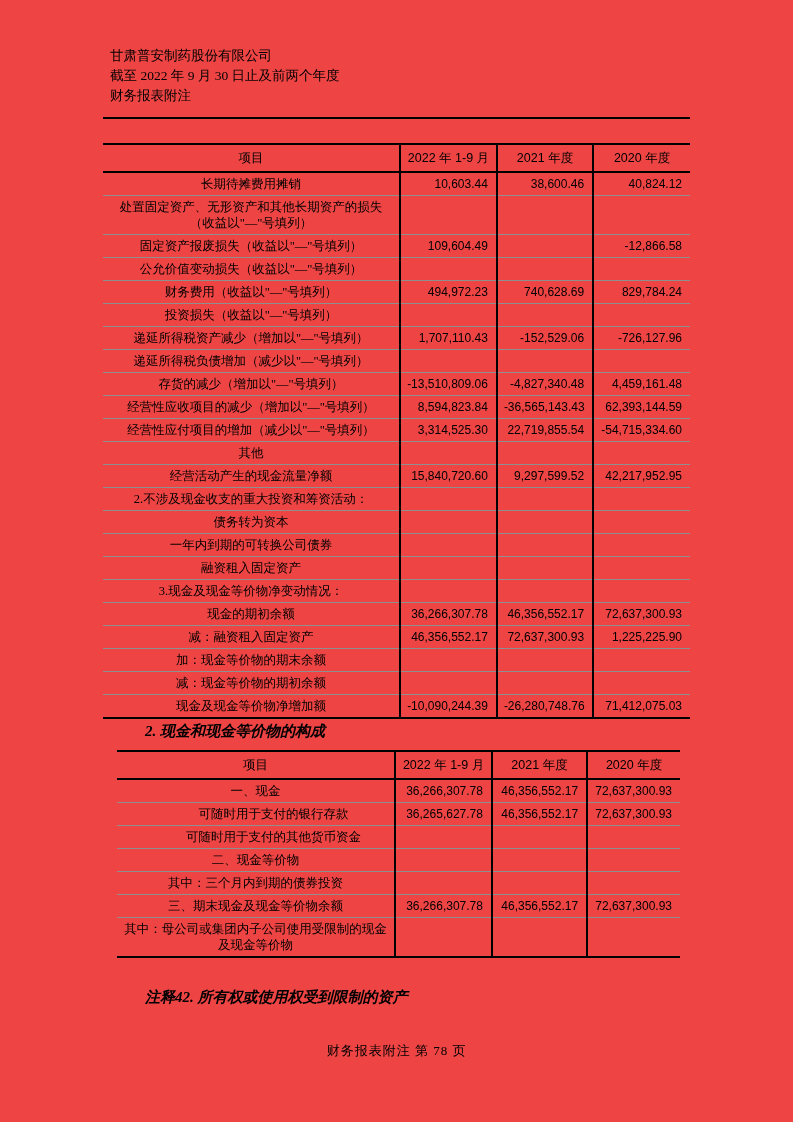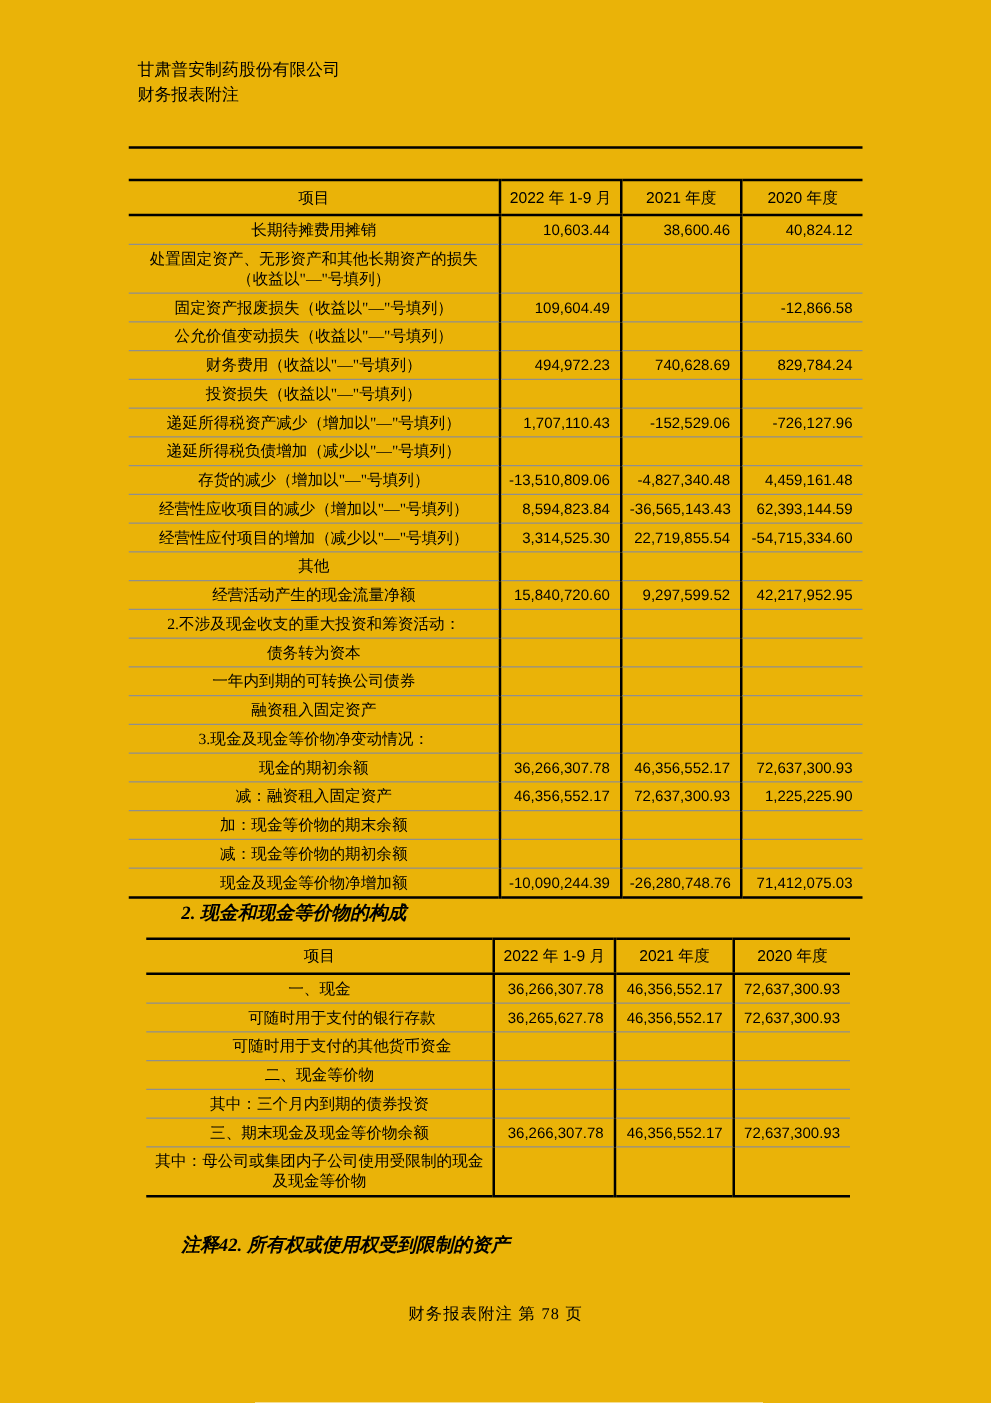--- a/index.html
+++ b/index.html
@@ -1,18 +1,18 @@
 <!DOCTYPE html>
 <html><head>
 <meta charset="utf-8">
 <style>
   * { margin:0; padding:0; box-sizing:border-box; }
   html,body { background:#ffffff; }
   .sheet {
-    position:relative; width:793px; height:1122px; background:#eab308;
+    position:relative; width:793px; height:1122px; background:#ef4444;
     color:#000; font-family:"Liberation Serif","DejaVu Serif",serif;
     overflow:hidden;
   }
   .doc-header { position:absolute; left:110px; top:46px; font-size:13.5px; line-height:20px; }
   .header-rule { position:absolute; left:103px; top:117px; width:587px; border-top:2px solid #000; }
 
   table.fin-table {
     border-collapse:collapse; table-layout:fixed;
     border-top:2px solid #000; border-bottom:2.5px solid #000;
     font-size:12.5px;
@@ -43,20 +43,21 @@
     text-align:center; font-size:13px; letter-spacing:1px;
   }
 </style>
 </head>
 <body>
 
 <div class="sheet">
 
   <div class="doc-header">
     <div>甘肃普安制药股份有限公司</div>
+    <div>截至 2022 年 9 月 30 日止及前两个年度</div>
     <div>财务报表附注</div>
   </div>
   <div class="header-rule"></div>
 
   <table class="fin-table" id="table1">
     <colgroup>
       <col style="width:50.6%">
         <col style="width:16.5%">
         <col style="width:16.4%">
         <col style="width:16.5%">

